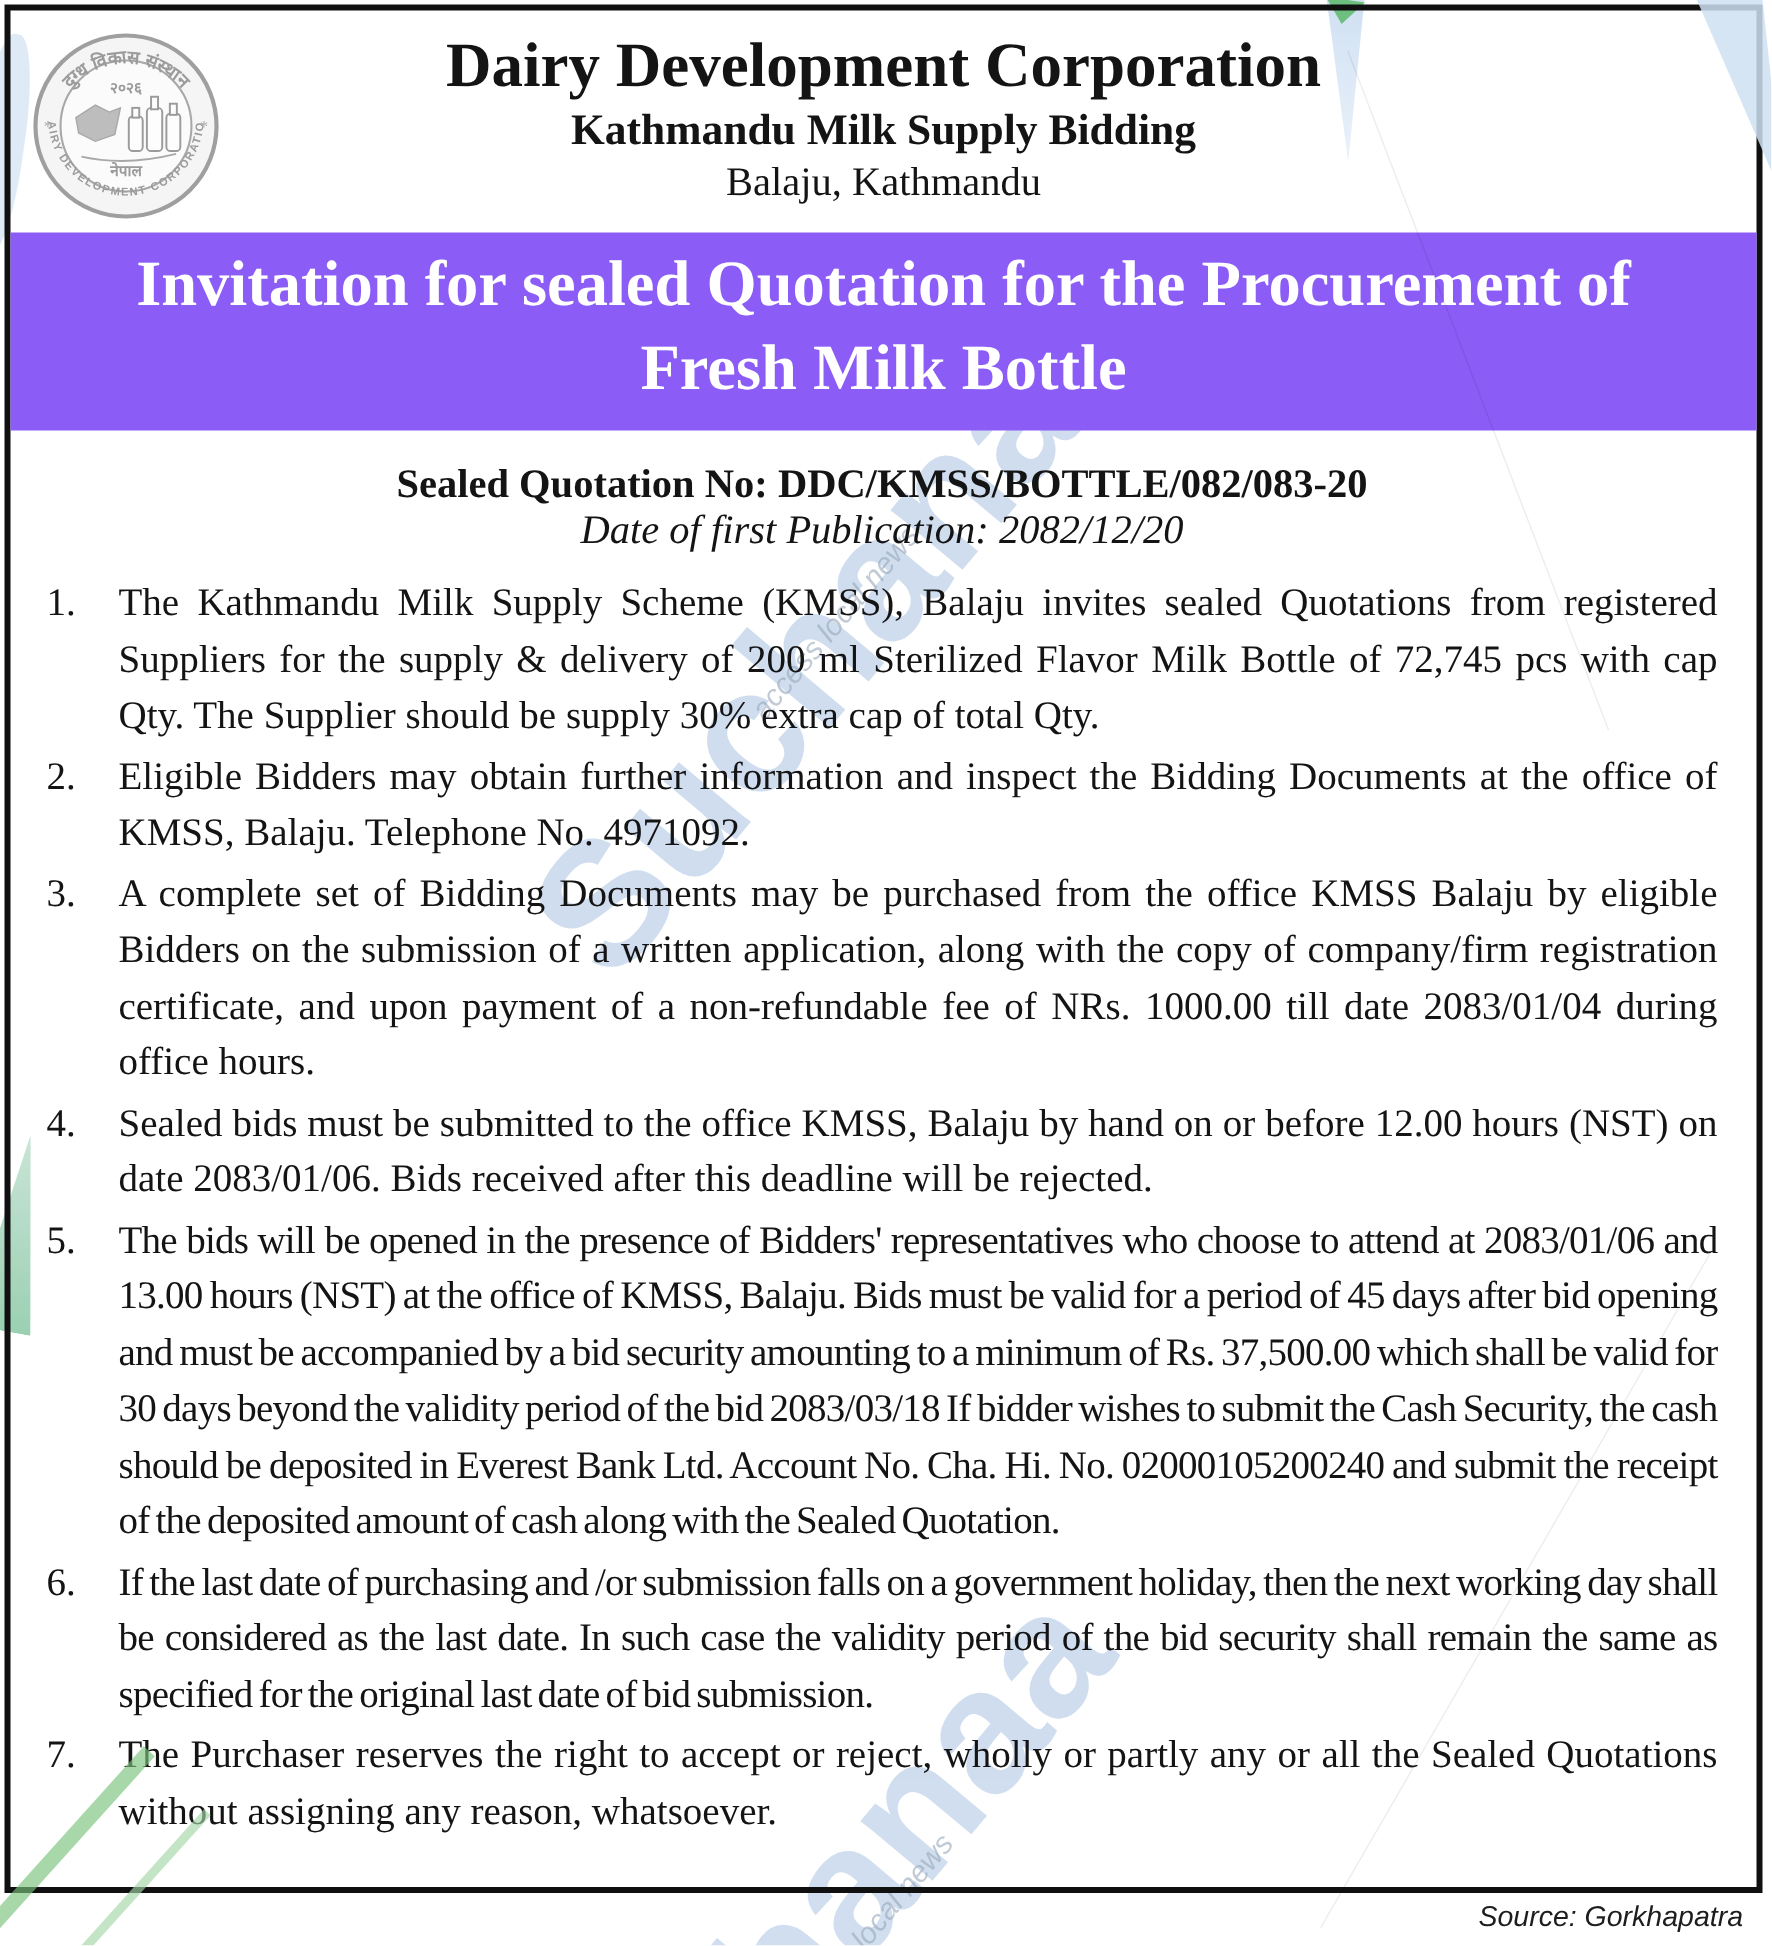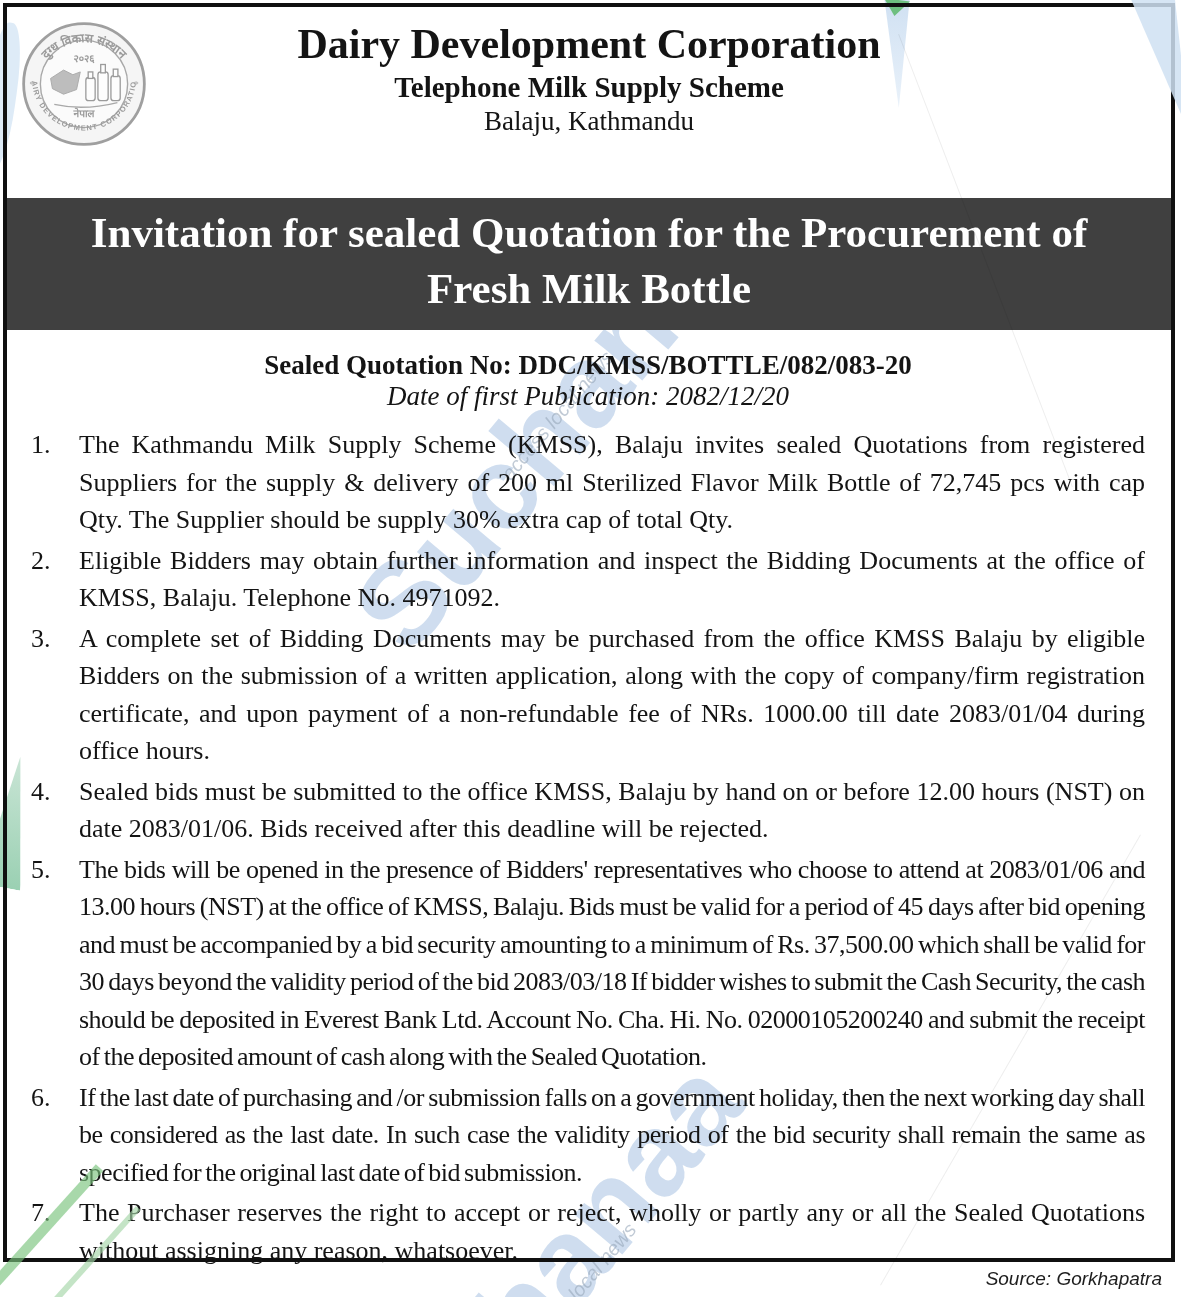--- a/index.html
+++ b/index.html
@@ -69,24 +69,23 @@
   .logo{
     position:absolute;left:12px;top:12px;width:130px;height:130px;
     filter:blur(0.4px);opacity:.85;
   }
   .titles{text-align:center;padding-top:12px;}
   .org-name{font-size:42px;font-weight:bold;line-height:50px;}
   .scheme-name{font-size:29px;font-weight:bold;line-height:36px;}
   .location{font-size:27px;line-height:32px;font-family:Liberation Serif, serif;}
   
   .banner{
-    background:#404040;color:#ffffff;
+    background:#8b5cf6;color:#ffffff;
     text-align:center;
     padding:7px 0 13px 0;
-    margin-top:43px;
   }
   .banner-line{font-size:43px;font-weight:bold;line-height:56px;display:block;}
   
   .content{padding:0 26px 0 24px;}
   .quote-no{
     text-align:center;font-weight:bold;font-size:27px;
     margin-top:20px;
   }
   .pub-date{
     text-align:center;font-style:italic;font-size:27px;
@@ -152,21 +151,21 @@
             <rect x="101.5" y="54" width="5" height="8"></rect>
           </g>
           <path d="M38,92 Q70,99 106,90" stroke="#9a9a9a" stroke-width="1.4" fill="none"></path>
           <text x="70" y="106" text-anchor="middle" font-size="11" fill="#8a8a8a" font-family="Liberation Sans, sans-serif" font-weight="bold">नेपाल</text>
           <text x="14" y="74" text-anchor="middle" font-size="12" fill="#9a9a9a">*</text>
           <text x="126" y="74" text-anchor="middle" font-size="12" fill="#9a9a9a">*</text>
         </svg>
       </div>
       <div class="titles">
         <div class="org-name">Dairy Development Corporation</div>
-        <div class="scheme-name">Telephone Milk Supply Scheme</div>
+        <div class="scheme-name">Kathmandu Milk Supply Bidding</div>
         <div class="location">Balaju, Kathmandu</div>
       </div>
     </div>
 
     <div class="banner">
       <span class="banner-line">Invitation for sealed Quotation for the Procurement of</span>
       <span class="banner-line">Fresh Milk Bottle</span>
     </div>
 
     <div class="content">

